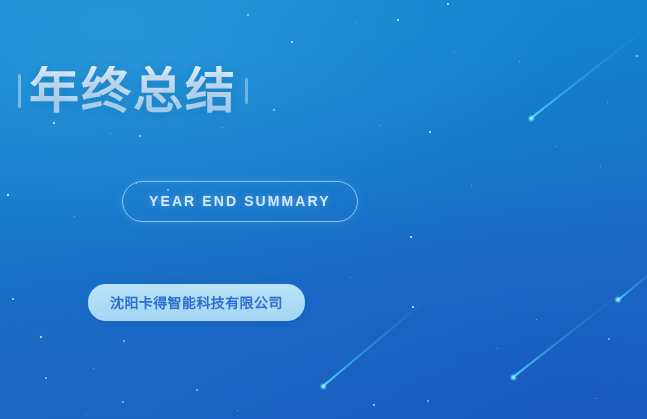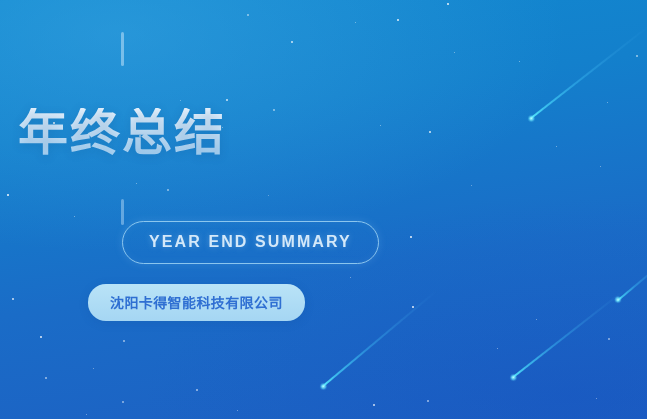--- a/index.html
+++ b/index.html
@@ -75,21 +75,20 @@
   }
 
   
   .title-wrap {
     position: absolute;
     left: 18px;
     top: 32px;
     display: flex;
     align-items: center;
     gap: 8px;
-    flex-direction: column;
   }
   .title-tick {
     width: 3px;
     height: 34px;
     border-radius: 2px;
     background: rgba(190,225,250,0.55);
   }
   .title-tick.right { height: 26px; background: rgba(190,225,250,0.45); }
 
   .title {
@@ -109,27 +108,26 @@
 
   
   .pill {
     position: absolute;
     left: 122px;
     top: 181px;
     padding: 11px 26px 12px;
     border: 1.5px solid rgba(160,213,244,0.85);
     border-radius: 24px;
     color: #d3e8f9;
-    font-size: 16px;
+    font-size: 14px;
     font-weight: bold;
     letter-spacing: 2.1px;
     white-space: nowrap;
     box-shadow: 0 0 8px rgba(150,210,255,0.18), inset 0 0 8px rgba(150,210,255,0.07);
     text-shadow: 0 0 6px rgba(190,230,255,0.35);
-    margin-top: 40px;
   }
 
   
   .badge {
     position: absolute;
     left: 88px;
     top: 284px;
     padding: 8px 22px 9px;
     border-radius: 18px;
     background: linear-gradient(180deg, #b9e3f7 0%, #a5d6f3 100%);

